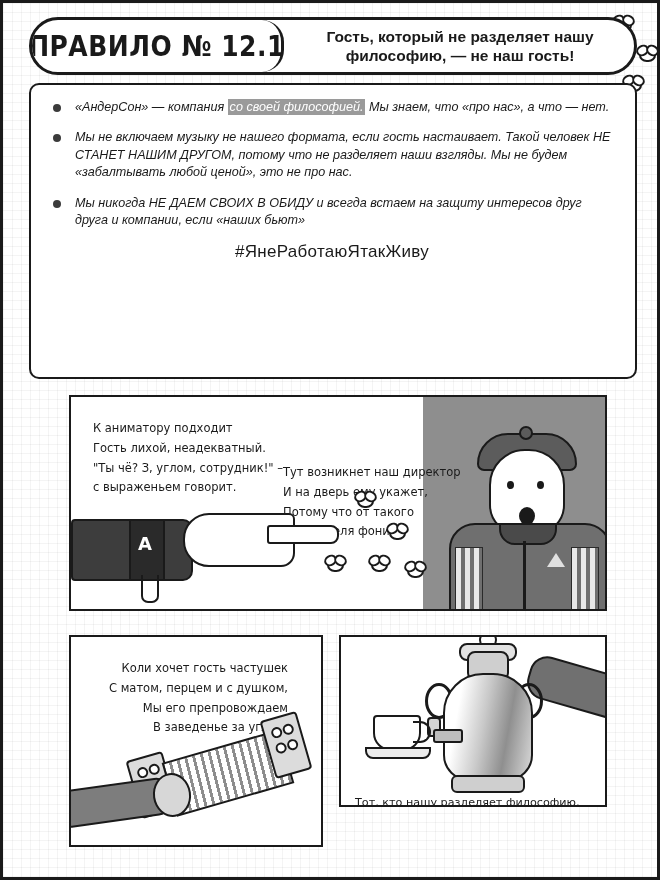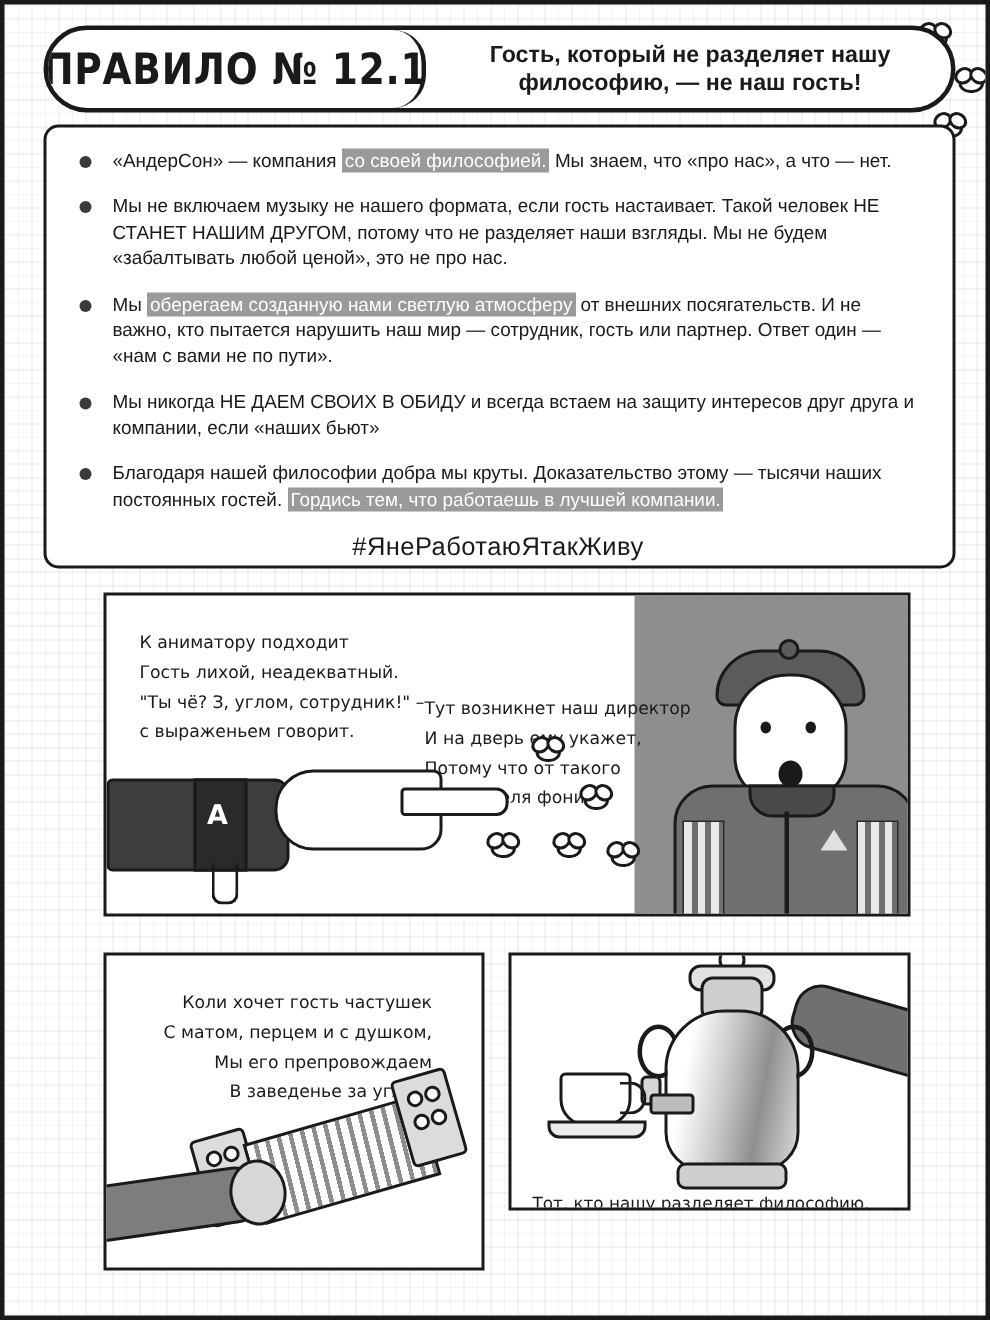--- a/index.html
+++ b/index.html
@@ -88,20 +88,21 @@
     box-sizing: border-box;
     border: 2px solid #1a1a1a;
     border-radius: 10px;
     background: #ffffff;
     padding: 14px 20px 8px 18px;
   }
   ul.bullets {
     list-style: none;
     margin: 0;
     padding: 0;
+    font-style: italic;
   }
   ul.bullets > li {
     position: relative;
     padding-left: 26px;
     margin-bottom: 13px;
     font-size: 12.6px;
     line-height: 1.38;
   }
   ul.bullets > li::before {
     content: "";
@@ -557,23 +558,21 @@
       <span class="rule-title">ПРАВИЛО № 12.1</span>
       <span class="dot-sm"></span>
     </div>
     <div class="rule-right">Гость, который не разделяет нашу философию, — не наш гость!</div>
   </div>
 
   <div class="rules-box">
     <ul class="bullets" id="rules-list">
         <li><span>«АндерСон» — компания </span><span class="hl">со своей философией.</span><span> Мы знаем, что «про нас», а что — нет.</span></li>
         <li><span>Мы не включаем музыку не нашего формата, если гость настаивает. Такой человек НЕ СТАНЕТ НАШИМ ДРУГОМ, потому что не разделяет наши взгляды. Мы не будем «забалтывать любой ценой», это не про нас.</span></li>
-        <li><span>Мы </span><span class="hl">оберегаем созданную нами светлую атмосферу</span><span> от внешних посягательств. И не важно, кто пытается нарушить наш мир — сотрудник, гость или партнер. Ответ один — «нам с вами не по пути».</span></li>
         <li><span>Мы никогда НЕ ДАЕМ СВОИХ В ОБИДУ и всегда встаем на защиту интересов друг друга и компании, если «наших бьют»</span></li>
-        <li><span>Благодаря нашей философии добра мы круты. Доказательство этому — тысячи наших постоянных гостей. </span><span class="hl">Гордись тем, что работаешь в лучшей компании.</span></li>
       </ul>
     <div class="hashtag">#ЯнеРаботаюЯтакЖиву</div>
   </div>
 
   <div class="panel panel1">
     <div class="grey-bg"></div>
 
     <div class="verse verse-a">К аниматору подходит
 Гость лихой, неадекватный.
 "Ты чё? З, углом, сотрудник!" –

